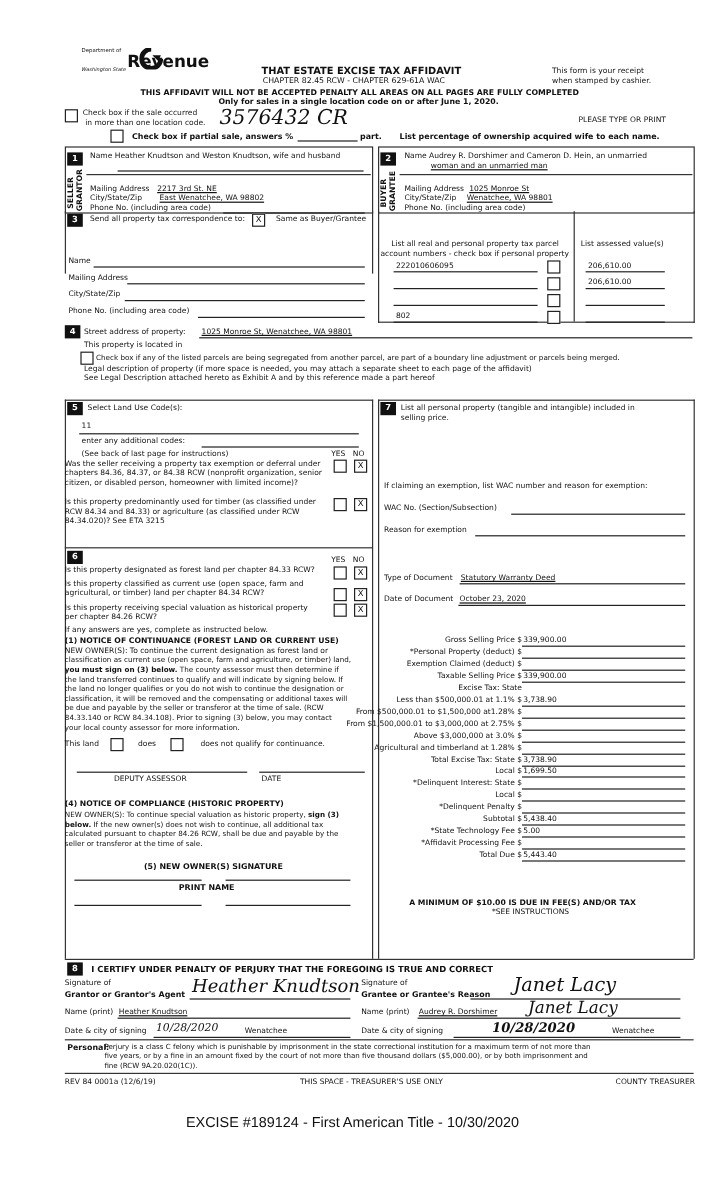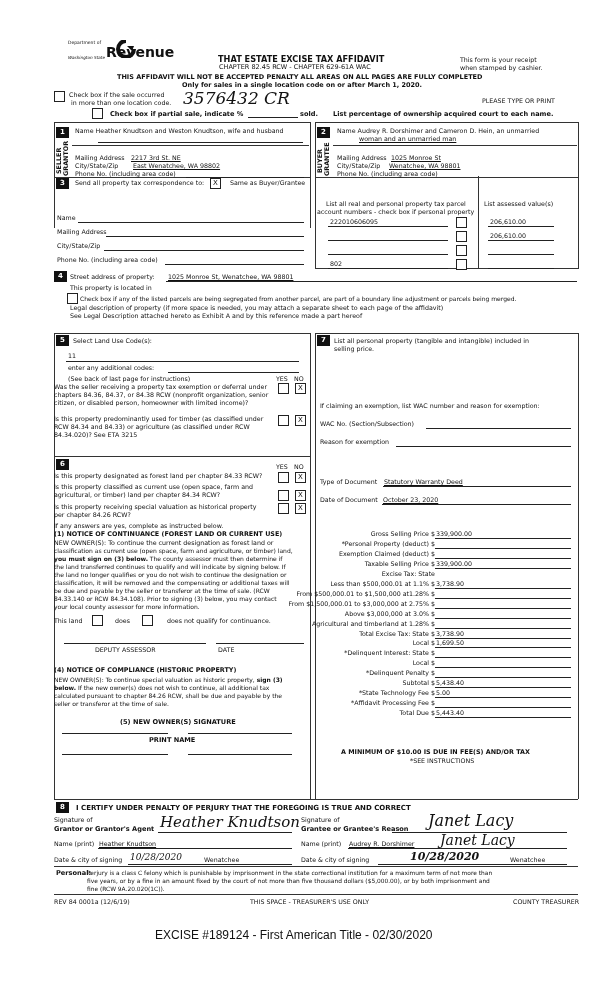--- a/index.html
+++ b/index.html
@@ -27,31 +27,31 @@
       <path d="M10 1 A8 8 0 1 0 18 9" fill="none" stroke="#111" stroke-width="4"></path>
       <path d="M11 6 L18 6 L16 11" fill="#111"></path>
     </svg>
 </div>
 
 <div class="abs tb" style="left:218px;top:54px;font-size:8.2px;">THAT ESTATE EXCISE TAX AFFIDAVIT</div>
 <div class="abs t" style="left:219px;top:63px;font-size:6.5px;">CHAPTER 82.45 RCW - CHAPTER 629-61A WAC</div>
 <div class="abs t" style="left:460px;top:56px;">This form is your receipt</div>
 <div class="abs t" style="left:460px;top:64px;">when stamped by cashier.</div>
 <div class="abs tb" style="left:117px;top:73px;font-size:6.5px;">THIS AFFIDAVIT WILL NOT BE ACCEPTED PENALTY ALL AREAS ON ALL PAGES ARE FULLY COMPLETED</div>
-<div class="abs tb" style="left:182px;top:81px;font-size:6.5px;">Only for sales in a single location code on or after March 1, 2020.</div>
+<div class="abs tb" style="left:182px;top:81px;font-size:6.5px;">Only for sales in a single location code on or after June 1, 2020.</div>
 <div class="abs cb" style="left:54px;top:91px;"></div>
 <div class="abs t" style="left:69px;top:91px;">Check box if the sale occurred</div>
 <div class="abs t" style="left:71px;top:99px;">in more than one location code.</div>
 <div class="abs hand" style="left:183px;top:88px;font-size:17px;">3576432 CR</div>
 <div class="abs t" style="left:482px;top:97px;">PLEASE TYPE OR PRINT</div>
 <div class="abs cb" style="left:92px;top:108px;"></div>
-<div class="abs tb" style="left:110px;top:110px;">Check box if partial sale, indicate %</div>
+<div class="abs tb" style="left:110px;top:110px;">Check box if partial sale, answers %</div>
 <div class="abs hl" style="left:248px;top:117px;width:50px;"></div>
-<div class="abs tb" style="left:300px;top:110px;">sold.</div>
-<div class="abs tb" style="left:333px;top:110px;">List percentage of ownership acquired court to each name.</div>
+<div class="abs tb" style="left:300px;top:110px;">part.</div>
+<div class="abs tb" style="left:333px;top:110px;">List percentage of ownership acquired wife to each name.</div>
 
 <div class="abs box" style="left:54px;top:122px;width:255px;height:54px;"></div>
 <div class="abs num" style="left:56px;top:127px;">1</div>
 <div class="abs vert" style="left:56px;top:146px;width:14px;height:30px;">SELLER GRANTOR</div>
 <div class="abs t" style="left:75px;top:127px;"><span>Name</span> <span>Heather Knudtson and Weston Knudtson, wife and husband</span></div>
 <div class="abs hl" style="left:98px;top:142px;width:205px;"></div>
 <div class="abs" style="left:72px;top:145px;width:237px;border-top:1px solid #333;"></div>
 <div class="abs t" style="left:75px;top:154px;">Mailing Address</div>
 <div class="abs t u" style="left:131px;top:154px;">2217 3rd St. NE</div>
 <div class="abs t" style="left:75px;top:162px;">City/State/Zip</div>
@@ -346,13 +346,13 @@
 <div class="abs" style="left:54px;top:866px;width:524px;border-top:1px solid #333;"></div>
 <div class="abs tb" style="left:56px;top:869px;">Personal:</div>
 <div class="abs t" style="left:87px;top:869px;font-size:5.9px;">Perjury is a class C felony which is punishable by imprisonment in the state correctional institution for a maximum term of not more than</div>
 <div class="abs t" style="left:87px;top:877px;font-size:5.9px;">five years, or by a fine in an amount fixed by the court of not more than five thousand dollars ($5,000.00), or by both imprisonment and</div>
 <div class="abs t" style="left:87px;top:885px;font-size:5.9px;">fine (RCW 9A.20.020(1C)).</div>
 <div class="abs" style="left:54px;top:894px;width:524px;border-top:1.5px solid #333;"></div>
 
 <div class="abs t" style="left:54px;top:898px;">REV 84 0001a (12/6/19)</div>
 <div class="abs t" style="left:250px;top:898px;">THIS SPACE - TREASURER'S USE ONLY</div>
 <div class="abs t" style="left:513px;top:898px;">COUNTY TREASURER</div>
-<div class="abs" style="left:155px;top:928px;font-family:'Liberation Sans',sans-serif;font-size:12px;white-space:nowrap;">EXCISE #189124 - First American Title - 02/30/2020</div>
+<div class="abs" style="left:155px;top:928px;font-family:'Liberation Sans',sans-serif;font-size:12px;white-space:nowrap;">EXCISE #189124 - First American Title - 10/30/2020</div>
 
 </body></html>

